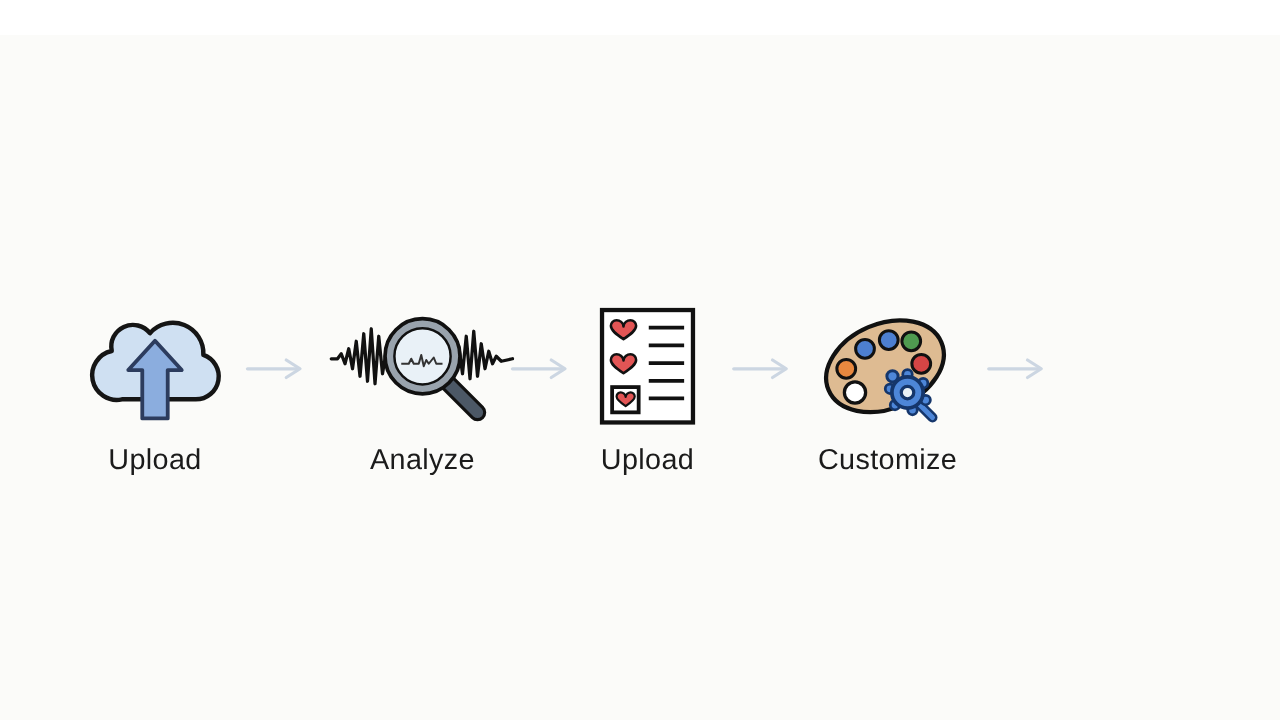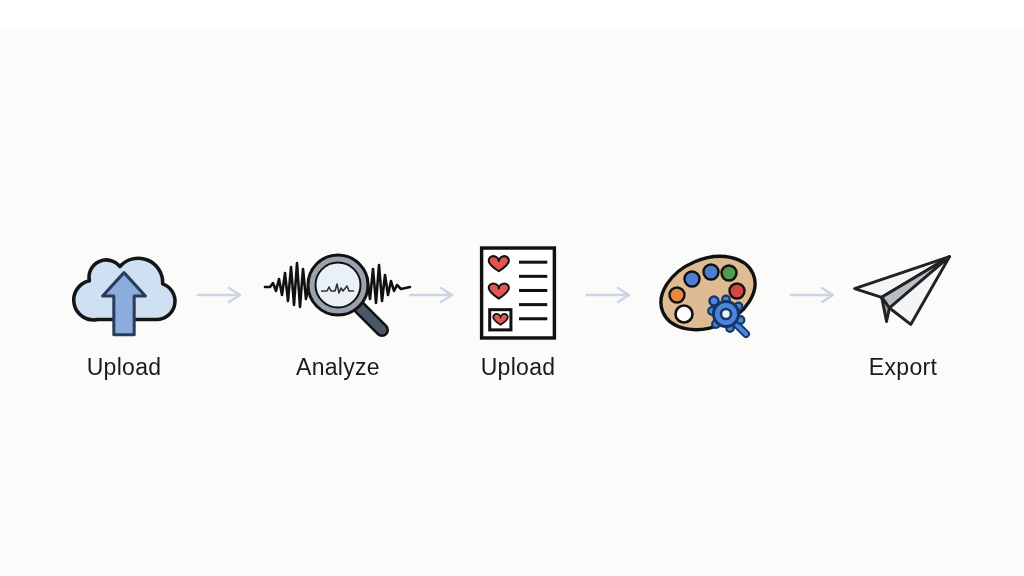--- a/index.html
+++ b/index.html
@@ -120,32 +120,22 @@
           <circle cx="84.5" cy="63.5" r="3.8"></circle>
           <circle cx="86.5" cy="77" r="3.8"></circle>
           <circle cx="76" cy="85" r="3.8"></circle>
           <circle cx="62" cy="81" r="3.8"></circle>
           <circle cx="58" cy="68" r="3.8"></circle>
         </g>
         <circle cx="72" cy="71" r="12.5" fill="#4d86d8" stroke="#15366b" stroke-width="3"></circle>
         <circle cx="72" cy="71" r="5" fill="#e9f1f7" stroke="#15366b" stroke-width="2.6"></circle>
       </svg>
     </div>
+    <div class="step-label">Customize</div>
   </div>
 
   <svg class="connector a4" viewBox="0 0 54 22">
     <line x1="3" y1="11" x2="42" y2="11" stroke="#ccd6e2" stroke-width="2.6" stroke-linecap="round"></line>
     <polyline points="34,4 45,11 34,18" fill="none" stroke="#ccd6e2" stroke-width="2.6" stroke-linecap="round" stroke-linejoin="round"></polyline>
   </svg>
 
-  <div class="step s5">
-    <div class="icon-box">
-      <svg width="118" height="92" viewBox="0 0 120 95">
-        <polygon points="108,10 10,43 38,52" fill="#f4f5f6" stroke="#222" stroke-width="3" stroke-linejoin="round"></polygon>
-        <polygon points="108,10 38,52 46,63" fill="#b9bec6" stroke="#222" stroke-width="3" stroke-linejoin="round"></polygon>
-        <polygon points="38,52 46,63 43,77" fill="#989ea7" stroke="#222" stroke-width="3" stroke-linejoin="round"></polygon>
-        <polygon points="108,10 46,63 68,80" fill="#f4f5f6" stroke="#222" stroke-width="3" stroke-linejoin="round"></polygon>
-      </svg>
-    </div>
-    <div class="step-label">Export</div>
-  </div>
 
 </div>
 
 </body></html>

